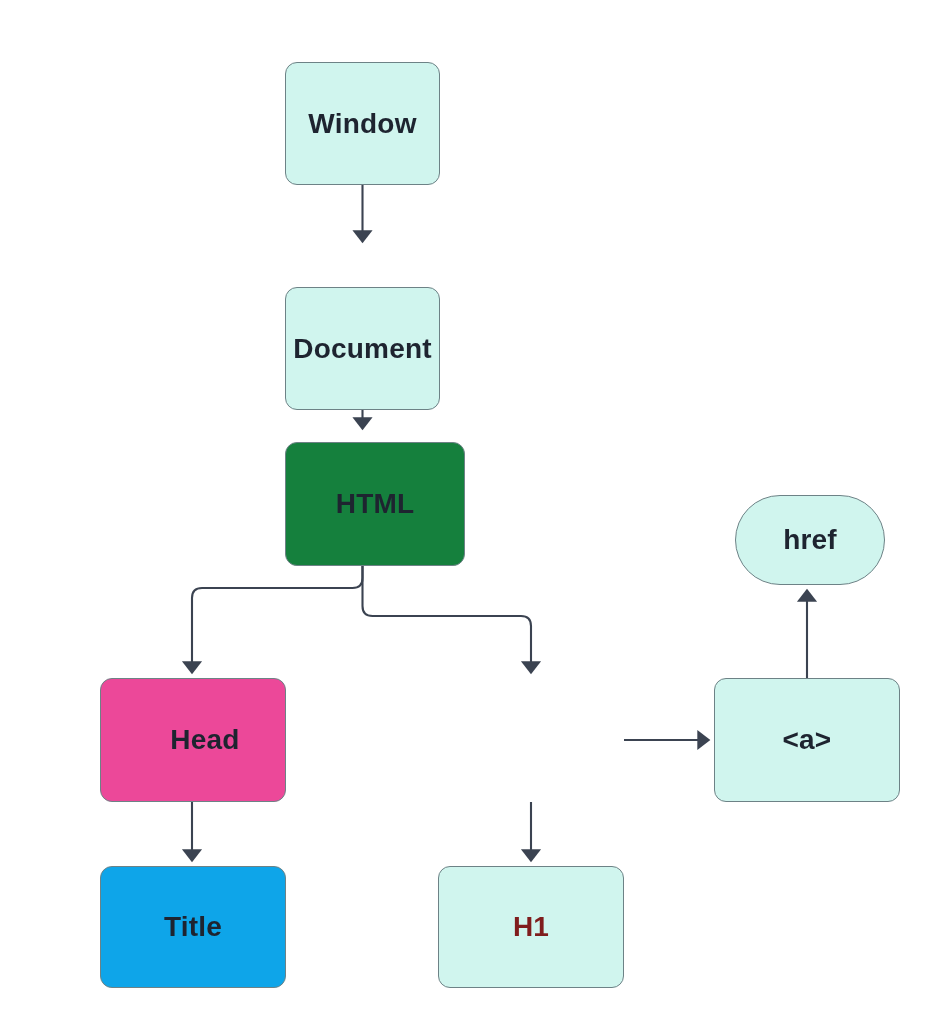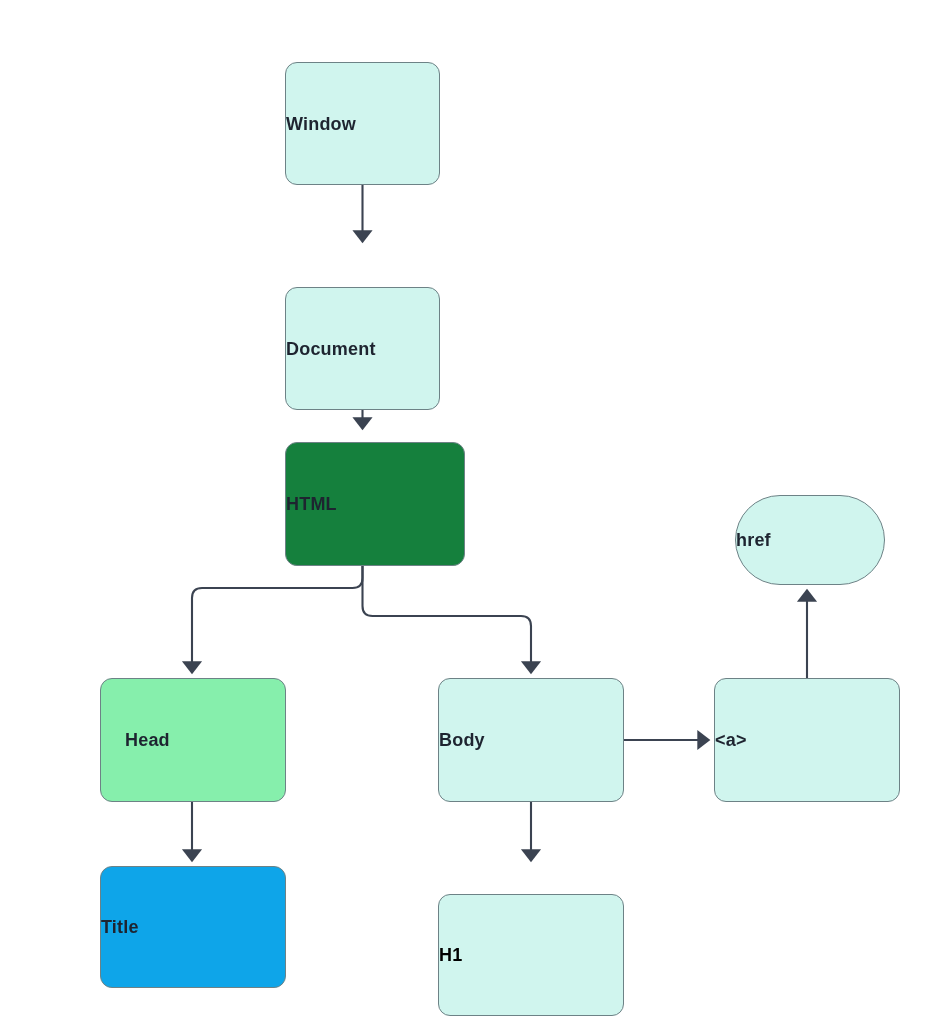--- a/index.html
+++ b/index.html
@@ -24,25 +24,26 @@
     top: 0;
     width: 942px;
     height: 1028px;
     pointer-events: none;
   }
   .node {
     position: absolute;
     box-sizing: border-box;
     display: flex;
     align-items: center;
+    justify-content: center;
     background: #d0f5ee;
     border: 1.6px solid #6d8286;
     border-radius: 12px;
     color: #1e2430;
-    font-size: 18px;
+    font-size: 28px;
     font-weight: bold;
     letter-spacing: 0.2px;
     line-height: 1;
     text-align: center;
     -webkit-font-smoothing: antialiased;
   }
   .node.stadium {
     border-radius: 46px;
   }
   .node-label {
@@ -86,37 +87,34 @@
   </div>
 
   <div class="node" style="left: 285px; top: 247px; width: 155px; height: 123px; background: rgb(208, 245, 238); border-color: rgb(109, 130, 134); color: rgb(30, 36, 48); margin-top: 40px;">
     <span class="node-label">Document</span>
   </div>
 
   <div class="node" style="left: 285px; top: 434px; width: 180px; height: 124px; background: #15803d; border-color: rgb(109, 130, 134); color: rgb(30, 36, 48); margin-top: 8px;">
     <span class="node-label">HTML</span>
   </div>
 
-  <div class="node" style="left: 100px; top: 678px; width: 186px; height: 124px; background: #86efac; border-color: rgb(109, 130, 134); color: rgb(30, 36, 48); padding-left: 24px;">
+  <div class="node" style="left: 100px; top: 678px; width: 186px; height: 124px; background: #ec4899; border-color: rgb(109, 130, 134); color: rgb(30, 36, 48); padding-left: 24px;">
     <span class="node-label">Head</span>
   </div>
 
-  <div class="node" style="left: 438px; top: 678px; width: 186px; height: 124px; background: rgb(208, 245, 238); border-color: rgb(109, 130, 134); color: rgb(30, 36, 48);">
-    <span class="node-label">Body</span>
-  </div>
 
   <div class="node" style="left: 714px; top: 678px; width: 186px; height: 124px; background: rgb(208, 245, 238); border-color: rgb(109, 130, 134); color: rgb(30, 36, 48);">
     <span class="node-label">&lt;a&gt;</span>
   </div>
 
   <div class="node stadium" style="left: 735px; top: 495px; width: 150px; height: 90px; background: rgb(208, 245, 238); border-color: rgb(109, 130, 134); color: rgb(30, 36, 48); border-radius: 45px;">
     <span class="node-label">href</span>
   </div>
 
   <div class="node" style="left: 100px; top: 866px; width: 186px; height: 122px; background: #0ea5e9; border-color: rgb(109, 130, 134); color: rgb(30, 36, 48);">
     <span class="node-label">Title</span>
   </div>
 
-  <div class="node" style="left: 438px; top: 866px; width: 186px; height: 122px; background: rgb(208, 245, 238); border-color: rgb(109, 130, 134); color: #000000; margin-top: 28px;">
+  <div class="node" style="left: 438px; top: 866px; width: 186px; height: 122px; background: rgb(208, 245, 238); border-color: rgb(109, 130, 134); color: #7f1d1d;">
     <span class="node-label">H1</span>
   </div>
 
 </div>
 
 </body></html>

